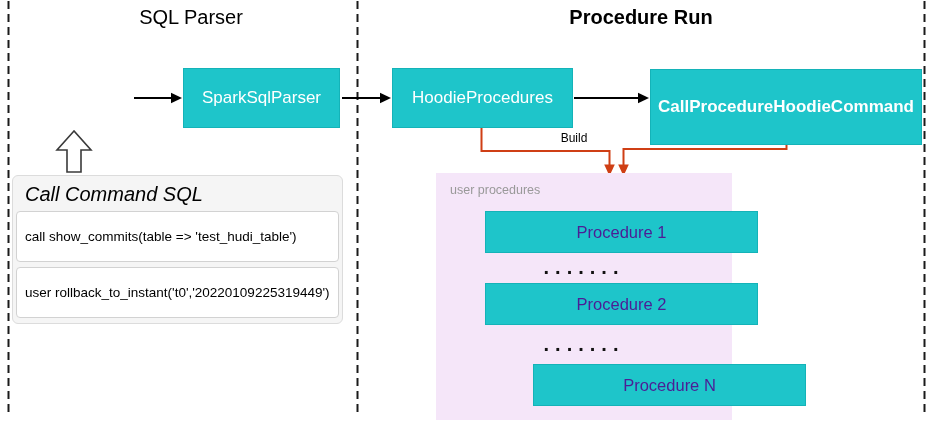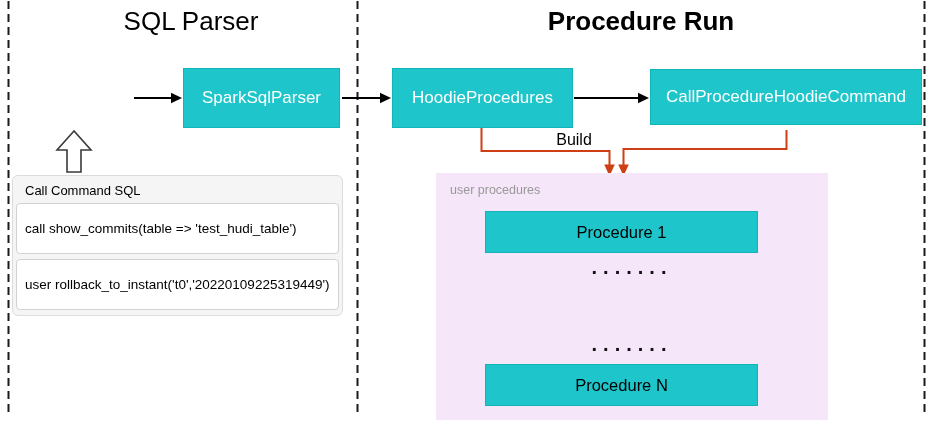--- a/index.html
+++ b/index.html
@@ -7,43 +7,43 @@
     position:relative;width:932px;height:443px;background:#fff;
     font-family:"Liberation Sans",sans-serif;color:#000;overflow:hidden;
   }
   .overlay{position:absolute;left:0;top:0;pointer-events:none;}
   .dash{stroke:#1a1a1a;stroke-width:2;stroke-dasharray:8 5;}
   .edge{stroke:#000;stroke-width:2;fill:none;}
   .ehead{fill:#000;stroke:none;}
   .oedge{stroke:var(--orange);stroke-width:2;fill:none;}
   .ohead{fill:var(--orange);stroke:none;}
   .hollow{fill:#fff;stroke:#3a3a3a;stroke-width:1.6;stroke-linejoin:miter;}
-  .title{position:absolute;font-size:26px;text-align:center;width:300px;white-space:nowrap;}
+  .title{position:absolute;font-size:20px;text-align:center;width:300px;white-space:nowrap;}
   .node{
     position:absolute;background:var(--teal);border:1px solid var(--teal_border);
     color:#fff;display:flex;align-items:center;justify-content:center;
     text-align:center;font-size:17px;line-height:1.3;box-sizing:border-box;white-space:nowrap;
   }
   .node .wrap{white-space:normal;width:80px;}
-  .edge-label{position:absolute;width:100px;text-align:center;font-size:16px;}
+  .edge-label{position:absolute;width:100px;text-align:center;font-size:12px;}
   .sql-panel{
     position:absolute;left:12px;top:175px;width:331px;box-sizing:border-box;
     background:#f5f5f5;border:1px solid #dcdcdc;border-radius:6px;padding:0 3px 3px;
   }
-  .sql-header{font-size:13px;padding:7px 9px 5px;}
+  .sql-header{font-size:20px;padding:7px 9px 5px;font-style:italic;}
   .sql-row{
     height:27px;background:#fff;border:1px solid #d2d2d2;border-radius:4px;
     margin-bottom:5px;display:flex;align-items:center;padding:11px 8px;
     font-size:13.5px;white-space:nowrap;overflow:hidden;
   }
-  .purple{position:absolute;left:436px;top:173px;width:392px;height:247px;background:var(--purple_bg);}
+  .purple{position:absolute;left:436px;top:173px;width:296px;height:247px;background:var(--purple_bg);}
   .purple-label{position:absolute;left:14px;top:10px;font-size:12.5px;color:var(--purple_label);}
   .proc{
     position:absolute;left:49px;width:273px;height:42px;background:var(--teal);
-    border:1px solid var(--teal_border);box-sizing:border-box;color:#000000;
+    border:1px solid var(--teal_border);box-sizing:border-box;color:#4c1d95;
     display:flex;align-items:center;justify-content:center;font-size:16.5px;
   }
   .dots{
     position:absolute;left:0;width:100%;text-align:center;color:#111;
     font-weight:700;font-size:20px;letter-spacing:6px;line-height:14px;height:14px;
   }
 </style>
 </head>
 <body>
 
@@ -75,40 +75,43 @@
 
   <div class="title" style="left:41px;top:6px;">SQL Parser</div>
   <div class="title" style="left:491px;top:6px;font-weight:bold;">Procedure Run</div>
 
   <div class="node" style="left:183px;top:68px;width:157px;height:60px;">
     <span>SparkSqlParser</span>
   </div>
   <div class="node" style="left:392px;top:68px;width:181px;height:60px;">
     <span>HoodieProcedures</span>
   </div>
-  <div class="node" style="left:650px;top:69px;width:272px;height:56px;">
+  <div class="node" style="left:650px;top:69px;width:272px;height:76px;font-weight:bold;">
     <span>CallProcedureHoodieCommand</span>
   </div>
 
   <div class="edge-label" style="left:524px;top:131px;">Build</div>
 
   <div class="sql-panel">
     <div class="sql-header">Call Command SQL</div>
     <div class="sql-row">call show_commits(table =&gt; 'test_hudi_table')</div>
     <div class="sql-row" style="margin-bottom:2px;">user rollback_to_instant('t0','20220109225319449')</div>
   </div>
 
   <div class="purple">
     <div class="purple-label">user procedures</div>
 
     <div class="proc" style="top:38px;">
       <span>Procedure 1</span>
     </div>
     <div class="dots" style="top:87px;">.......</div>
 
+    <div class="proc" style="top:110px;">
+      <span>Procedure 2</span>
+    </div>
     <div class="dots" style="top:164px;">.......</div>
 
-    <div class="proc" style="top:191px;">
+    <div class="proc" style="top:191px;margin-left:48px;">
       <span>Procedure N</span>
     </div>
   </div>
 
 </div>
 
 </body></html>

